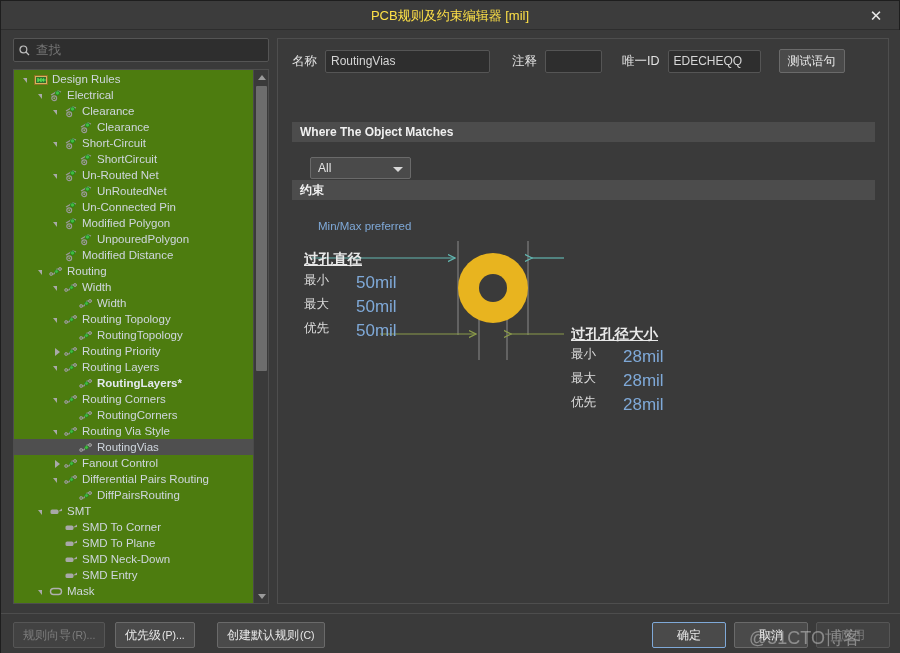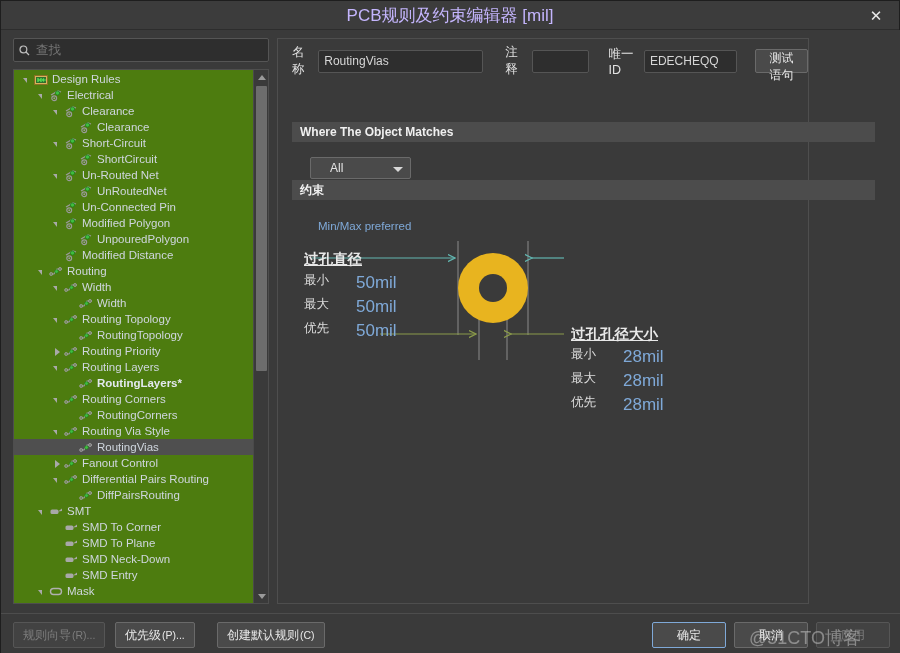--- a/index.html
+++ b/index.html
@@ -22,22 +22,22 @@
     position: absolute; left: 0; top: 0;
     width: 100%; height: 29px;
     background: #3c3c3c;
     border-bottom: 1px solid #2d2d2d;
   }
   .titlebar-text {
     position: absolute; left: 0; top: 0;
     width: 100%; height: 29px;
     line-height: 29px;
     text-align: center;
-    color: #c4b5fd;
-    font-size: 17px;
+    color: #fde047;
+    font-size: 13px;
   }
   .close-btn {
     position: absolute; right: 6px; top: 3px;
     width: 34px; height: 23px;
     color: #e9e9e9;
     font-size: 15px;
     line-height: 23px;
     text-align: center;
     cursor: pointer;
   }
@@ -162,21 +162,21 @@
     position: absolute; left: 2px; top: 16px;
     width: 11px; height: 285px;
     background: #6d6d6d;
     border-radius: 1px;
     cursor: pointer;
   }
 
   
   .right-panel {
     position: absolute; left: 276px; top: 8px;
-    width: 532px; height: 566px;
+    width: 612px; height: 566px;
     background: #3a3a3a;
     border: 1px solid #4e4e4e;
   }
   .form-row {
     position: absolute; left: 14px; top: 10px;
     height: 24px;
     display: flex; align-items: center;
     font-size: 12.5px;
     color: #dcdcdc;
   }
@@ -216,21 +216,21 @@
   }
   .scope-select {
     position: absolute; left: 32px; top: 118px;
     width: 101px; height: 22px;
     background: #4a4a4a;
     border: 1px solid #6a6a6a;
     border-radius: 2px;
     color: #e4e4e4;
     font-size: 12px;
     display: flex; align-items: center;
-    padding-left: 19px;
+    padding-left: 7px;
     cursor: pointer;
   }
   .scope-select .caret {
     position: absolute; right: 7px; top: 9px;
     border-left: 5px solid transparent;
     border-right: 5px solid transparent;
     border-top: 5px solid #d8d8d8;
   }
 
   .minmax-note {

